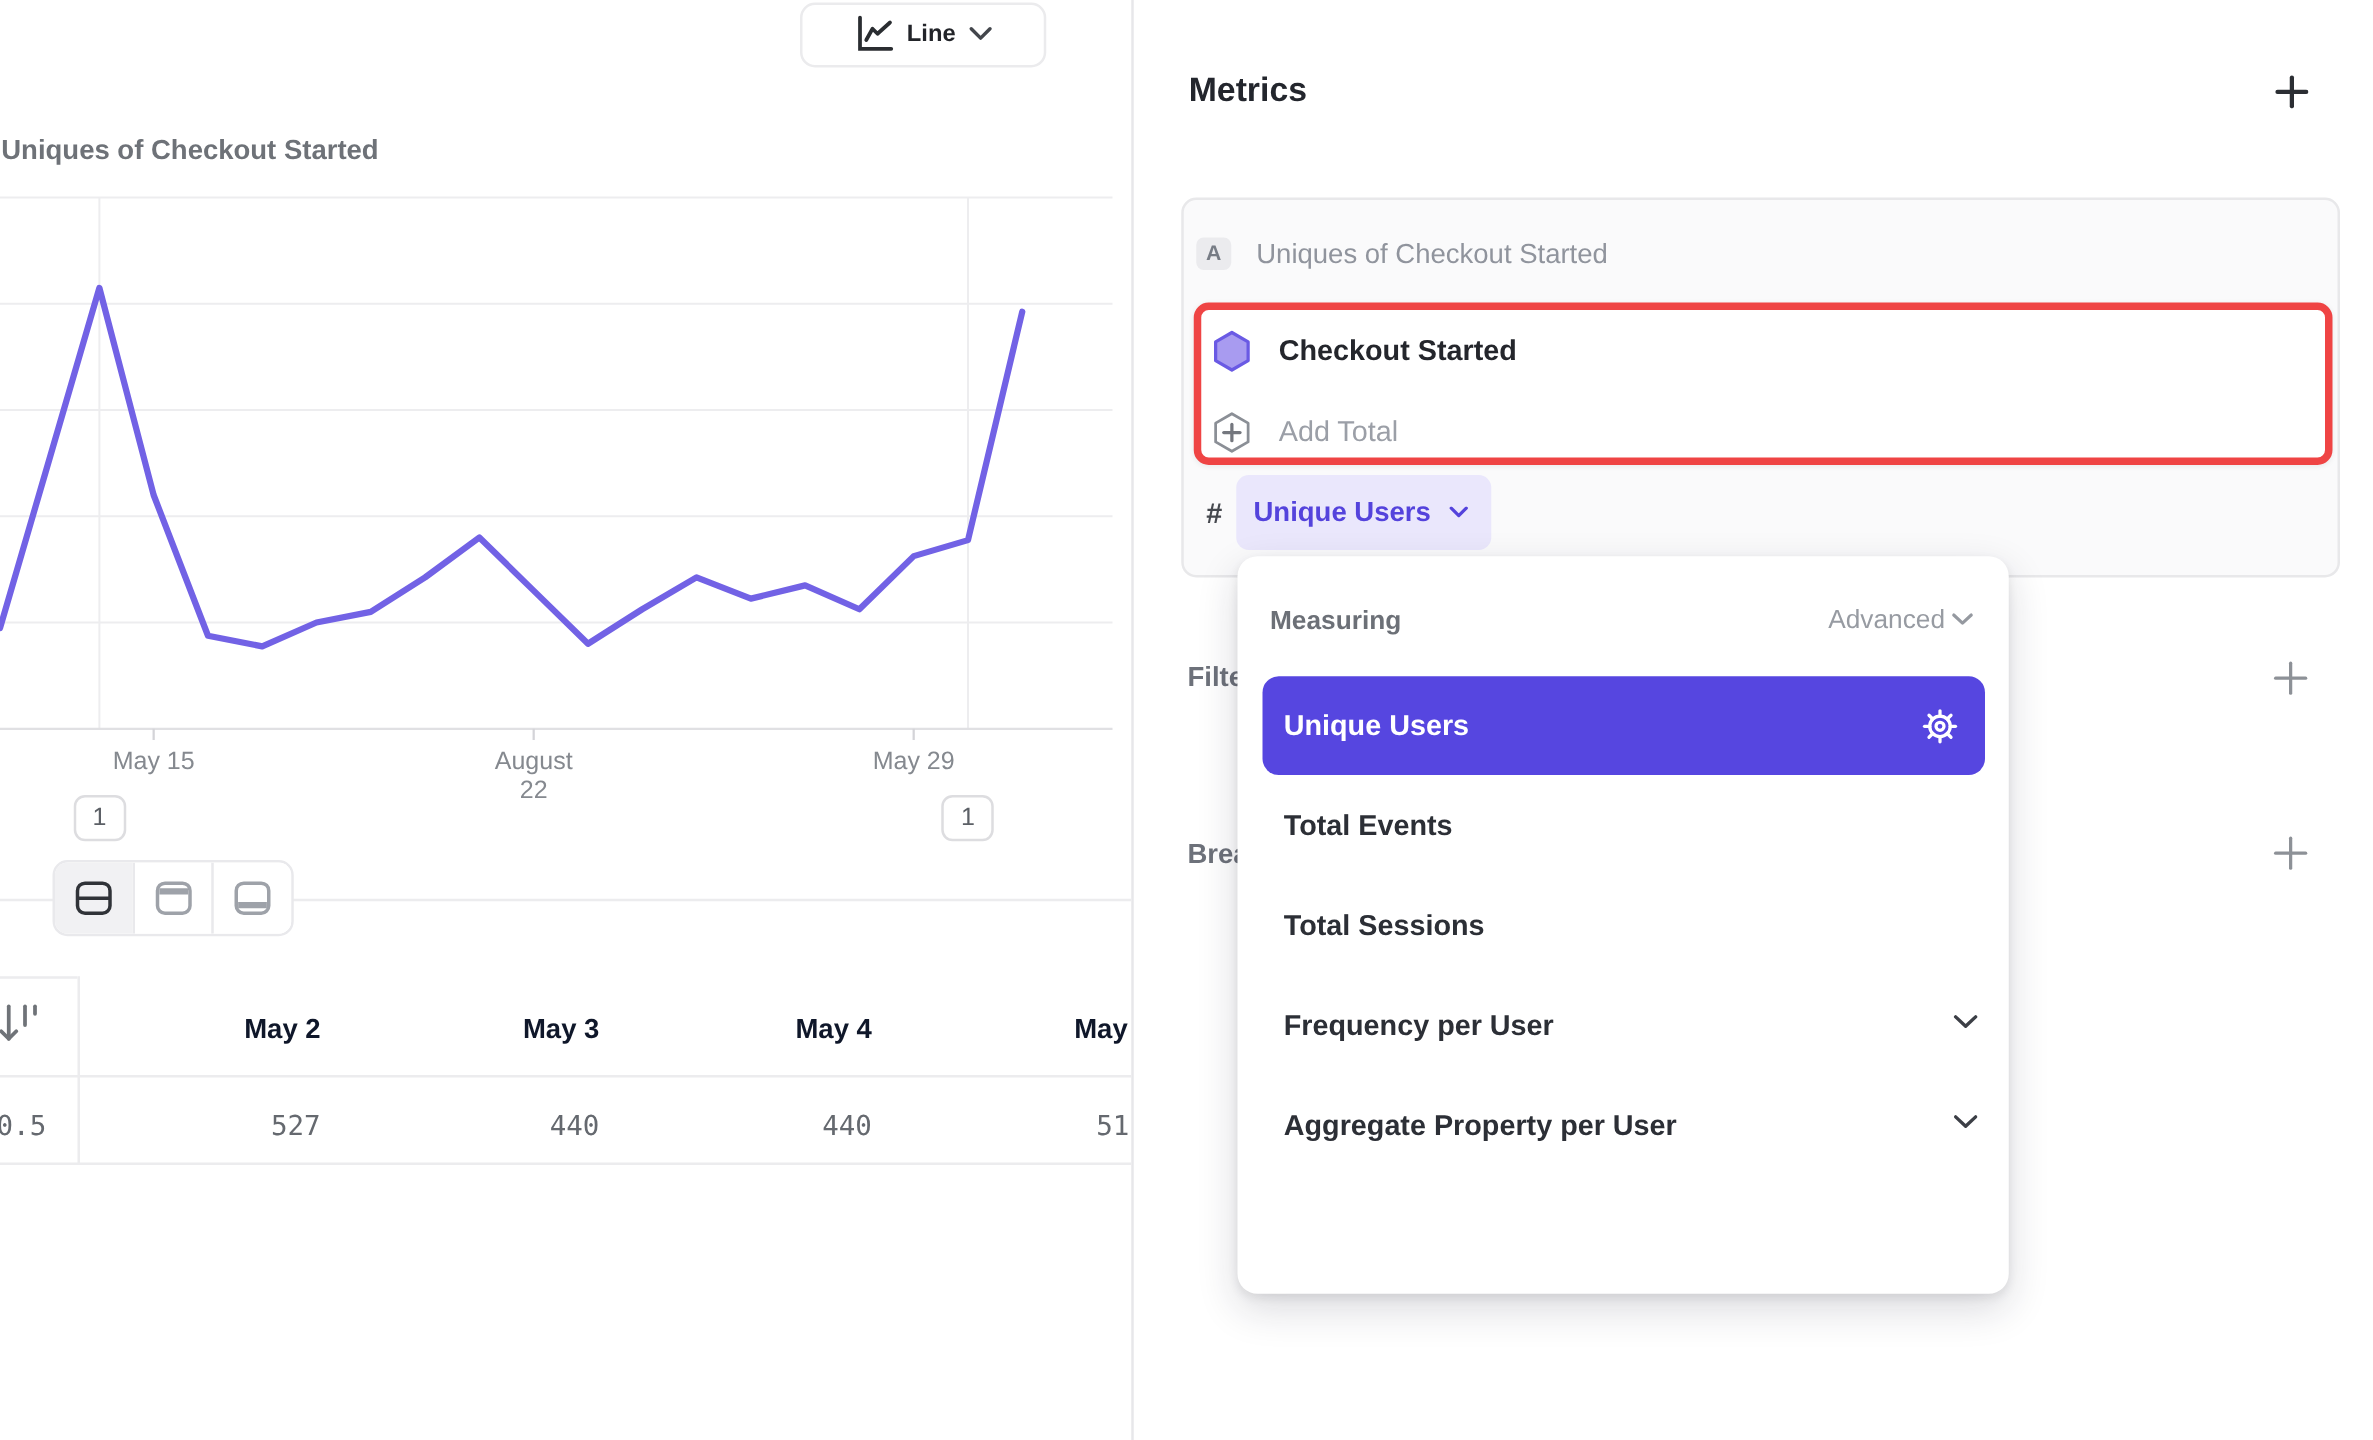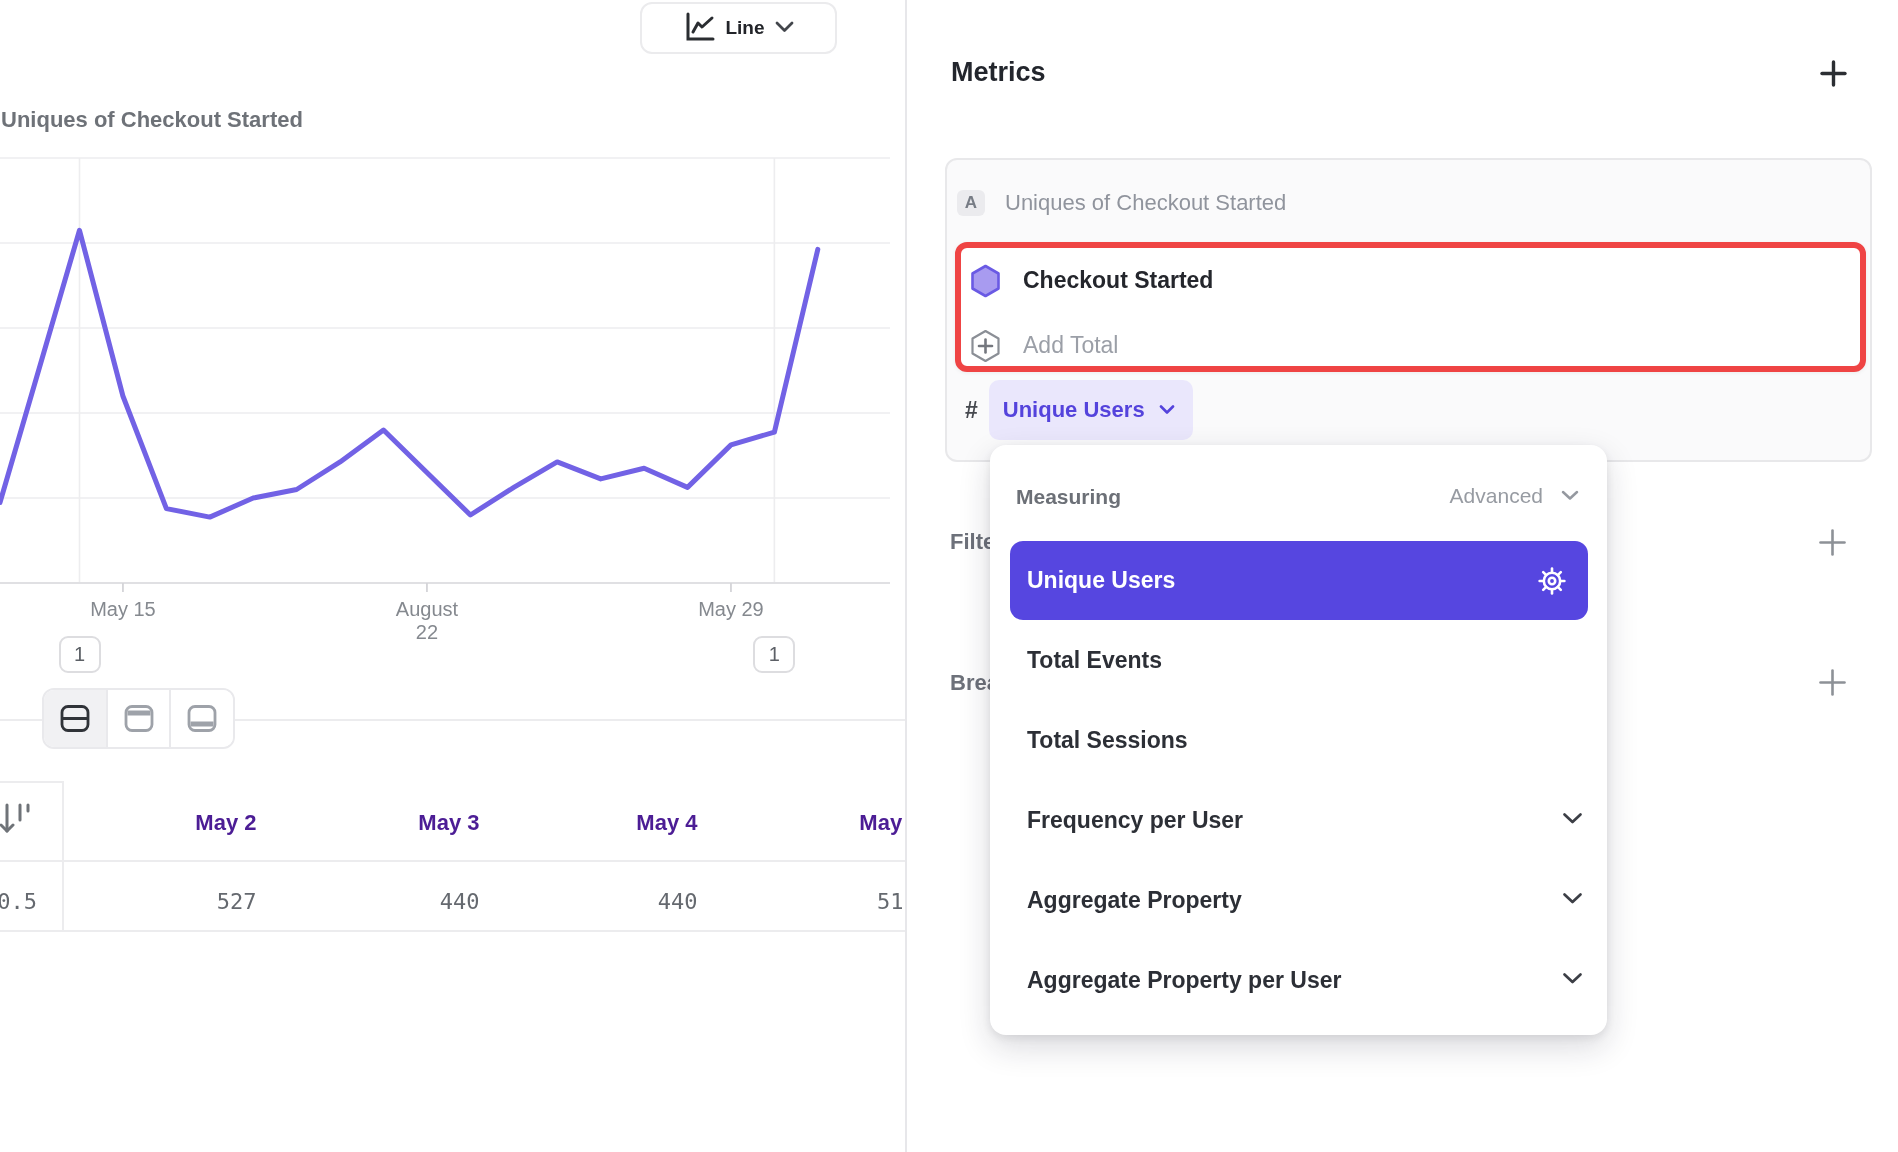--- a/index.html
+++ b/index.html
@@ -24,21 +24,21 @@
   #seg-control{position:absolute;left:42px;top:688px;width:193px;height:61px;border:2px solid #e9e9ec;border-radius:12px;
      background:#fff;display:flex;overflow:hidden;box-sizing:border-box;z-index:3;}
   .seg{flex:1;display:flex;align-items:center;justify-content:center;background:#fff;border:none;padding:0;}
   .seg + .seg{border-left:2px solid #e9e9ec;}
   .seg.selected{background:#f1f1f3;}
 
   .h-div{position:absolute;left:0;width:905px;height:2px;background:#ececee;}
   #col-sep{position:absolute;left:62px;top:781px;width:2px;height:150px;background:#ececee;}
   #col-top{position:absolute;left:0;top:781px;width:62px;height:2px;background:#ececee;}
 
-  .th-cell{position:absolute;width:200px;text-align:right;font-size:22px;font-weight:600;color:#4c1d95;top:810px;}
+  .th-cell{position:absolute;width:200px;text-align:right;font-size:22px;font-weight:600;color:#0f172a;top:810px;}
   .td-cell{position:absolute;width:200px;text-align:right;top:889px;
      font-family:"DejaVu Sans Mono",monospace;font-size:22px;color:#65696f;}
   #row-label{position:absolute;left:-20px;top:889px;width:57px;text-align:right;
      font-family:"DejaVu Sans Mono",monospace;font-size:22px;color:#65696f;}
   #sort-icon{position:absolute;left:-6px;top:798px;}
 
   
   #metrics-title{position:absolute;left:951px;top:57px;font-size:27px;font-weight:700;color:#23262d;}
   .plus-btn{position:absolute;background:none;border:none;padding:0;cursor:pointer;}
 
@@ -59,21 +59,21 @@
   #measure-chip{height:60px;border-radius:10px;background:#eae7fc;border:none;display:flex;align-items:center;
      gap:14px;padding:0 18px 0 14px;}
   #measure-chip .lbl{font-size:22px;font-weight:600;color:#5443dc;}
 
   .section-label{position:absolute;left:950px;font-size:22px;font-weight:600;color:#6d717a;z-index:1;}
 
   
   #measuring-menu{position:absolute;left:990px;top:445px;width:617px;height:590px;background:#fff;border-radius:16px;
      box-shadow:0 12px 32px rgba(25,25,50,.16),0 3px 8px rgba(0,0,0,.08);z-index:5;box-sizing:border-box;}
   #measuring-label{position:absolute;left:26px;top:40px;font-size:21px;font-weight:600;color:#6c7077;}
-  #advanced-select{position:absolute;right:22px;top:38px;display:flex;align-items:center;gap:18px;background:none;border:none;justify-content:space-between;}
+  #advanced-select{position:absolute;right:22px;top:38px;display:flex;align-items:center;gap:5px;background:none;border:none;justify-content:space-between;}
   #advanced-select .lbl{font-size:21px;font-weight:500;color:#979ba2;}
   #selected-measure-row{position:absolute;left:20px;top:96px;width:578px;height:79px;border-radius:13px;
      background:#5646e0;display:flex;align-items:center;}
   #selected-measure-row .lbl{margin-left:17px;font-size:23px;font-weight:600;color:#fff;}
   #selected-measure-row .gear{position:absolute;right:18px;top:22px;}
   #menu-items{position:absolute;left:0;top:175px;width:100%;}
   .menu-item{height:80px;display:flex;align-items:center;justify-content:space-between;padding:0 24px 0 37px;box-sizing:border-box;}
   .menu-item .lbl{font-size:23px;font-weight:600;color:#2c2f36;}
 </style>
 </head>
@@ -273,25 +273,19 @@
     <div class="menu-item">
       <span class="lbl">Total Sessions</span>
     </div>
     <div class="menu-item">
       <span class="lbl">Frequency per User</span>
       <span><svg width="21" height="13" viewBox="0 0 21 13">
             <polyline points="2.5,2.5 10.5,10 18.5,2.5" fill="none" stroke="#3c3f46" stroke-width="2.7" stroke-linecap="round" stroke-linejoin="round"></polyline>
           </svg></span>
     </div>
     <div class="menu-item">
-      <span class="lbl">Aggregate Property</span>
-      <span><svg width="21" height="13" viewBox="0 0 21 13">
-            <polyline points="2.5,2.5 10.5,10 18.5,2.5" fill="none" stroke="#3c3f46" stroke-width="2.7" stroke-linecap="round" stroke-linejoin="round"></polyline>
-          </svg></span>
-    </div>
-    <div class="menu-item">
       <span class="lbl">Aggregate Property per User</span>
       <span><svg width="21" height="13" viewBox="0 0 21 13">
             <polyline points="2.5,2.5 10.5,10 18.5,2.5" fill="none" stroke="#3c3f46" stroke-width="2.7" stroke-linecap="round" stroke-linejoin="round"></polyline>
           </svg></span>
     </div>
   </div>
 </div>
 
 </body></html>

